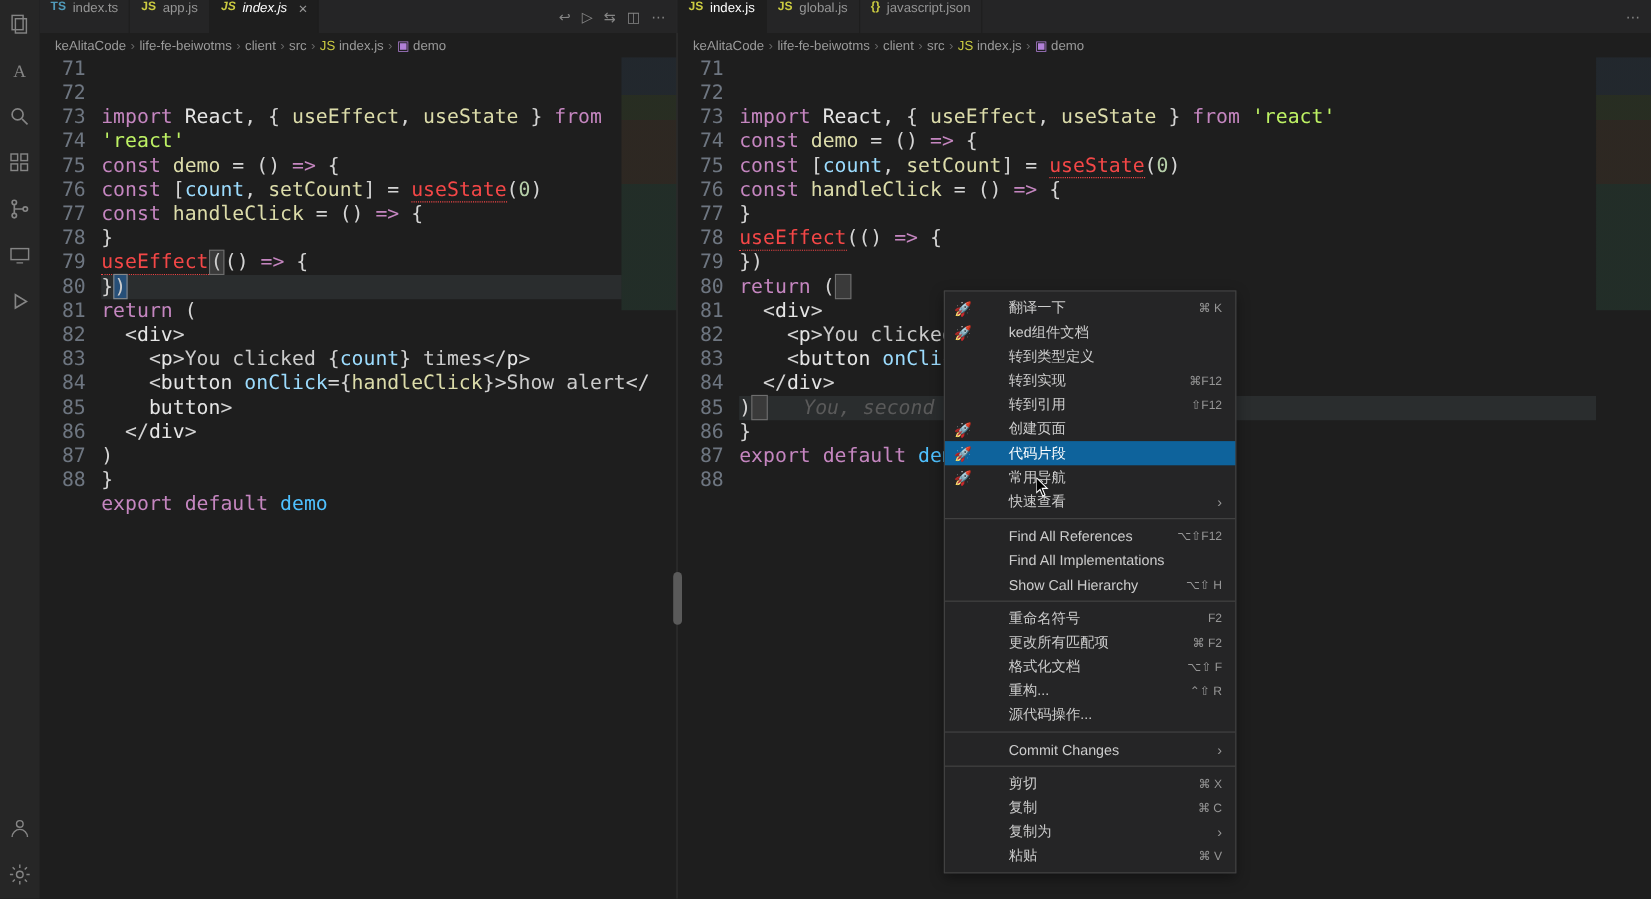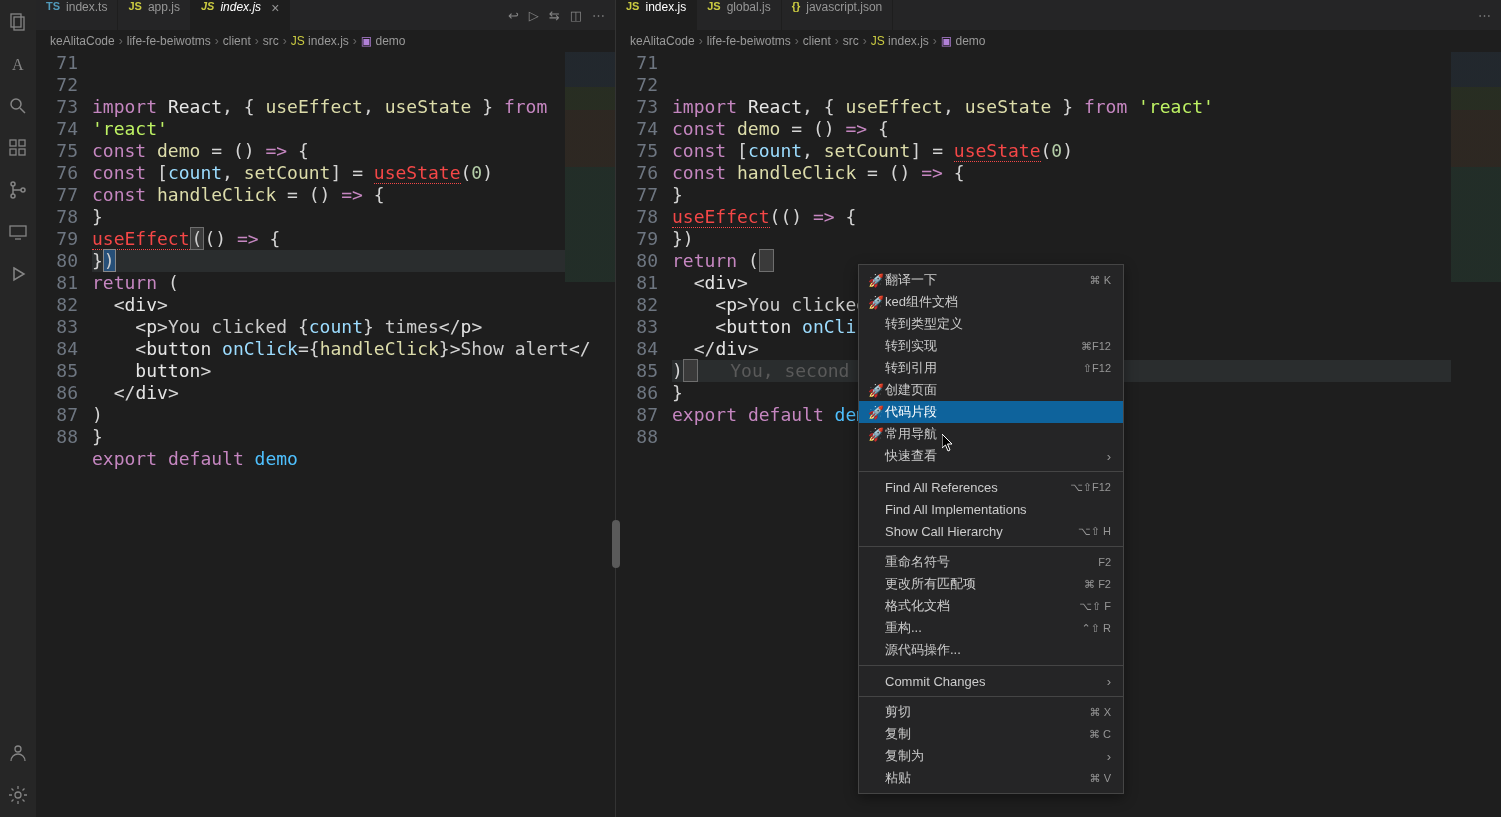--- a/index.html
+++ b/index.html
@@ -137,21 +137,21 @@
 .s { color: #bef264; } 
 .f { color: #dcdcaa; } 
 .v { color: #9cdcfe; } 
 .c { color: #e5e5e5; } 
 .n { color: #b5cea8; } 
 .p { color: #d4d4d4; } 
 .t { color: #4fc1ff; } 
 .err { color: #f44747; border-bottom: 1px dotted #f44747; }
 .box { border: 1px solid #6e6e6e; background: #3a3a3a; padding: 0 1px; }
 .bracket { background: #264f78; border: 1px solid #888; }
-.hint { color: #5a5a5a; }
+.hint { color: #5a5a5a; font-style: italic; }
 .line { display: block; }
 .line.hl { background: #2a2d2e; display: block; margin-right: 50px; }
 .selected { background: #264f78; }
 
 .context-menu {
   position: absolute;
   top: 264px;
   left: 858px;
   width: 266px;
   background: #252526;
@@ -172,21 +172,21 @@
 }
 .menu-item.selected {
   background: #0e639c;
   color: #ffffff;
 }
 .menu-item .micon {
   width: 18px;
   display: inline-flex;
   justify-content: center;
 }
-.menu-item .label { flex: 1; }
+.menu-item .label { flex: 1; margin-left: 32px; }
 .menu-item .shortcut { color: #969696; font-size: 11px; }
 .menu-sep {
   height: 1px;
   background: #454545;
   margin: 4px 0;
 }
 .menu-item .chevron { color: #969696; }
 .cursor-pointer {
   position: absolute;
   top: 434px;

